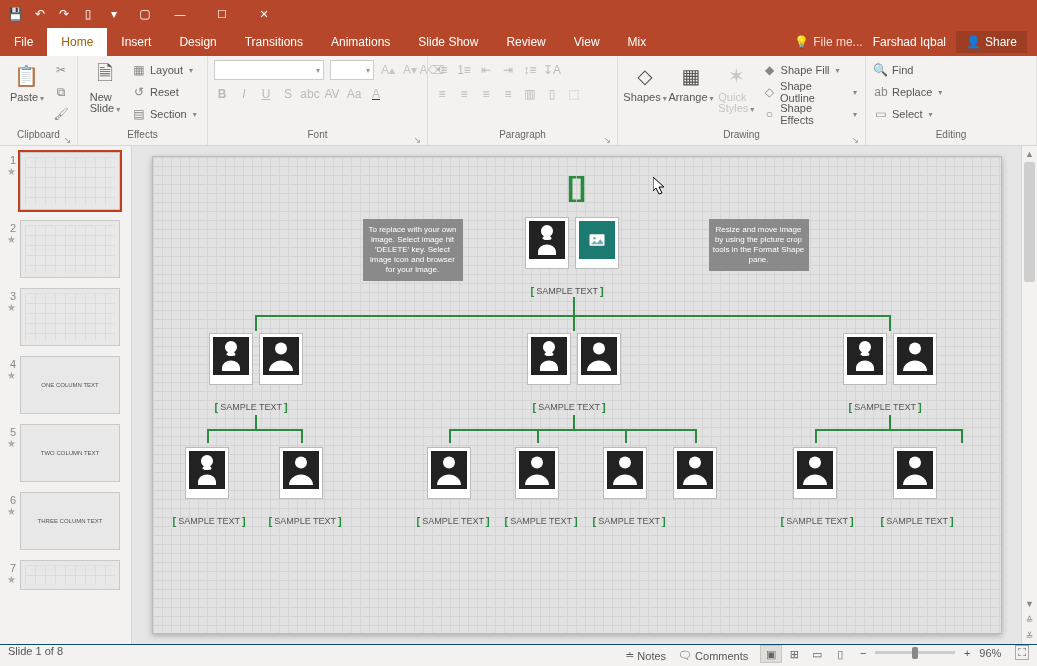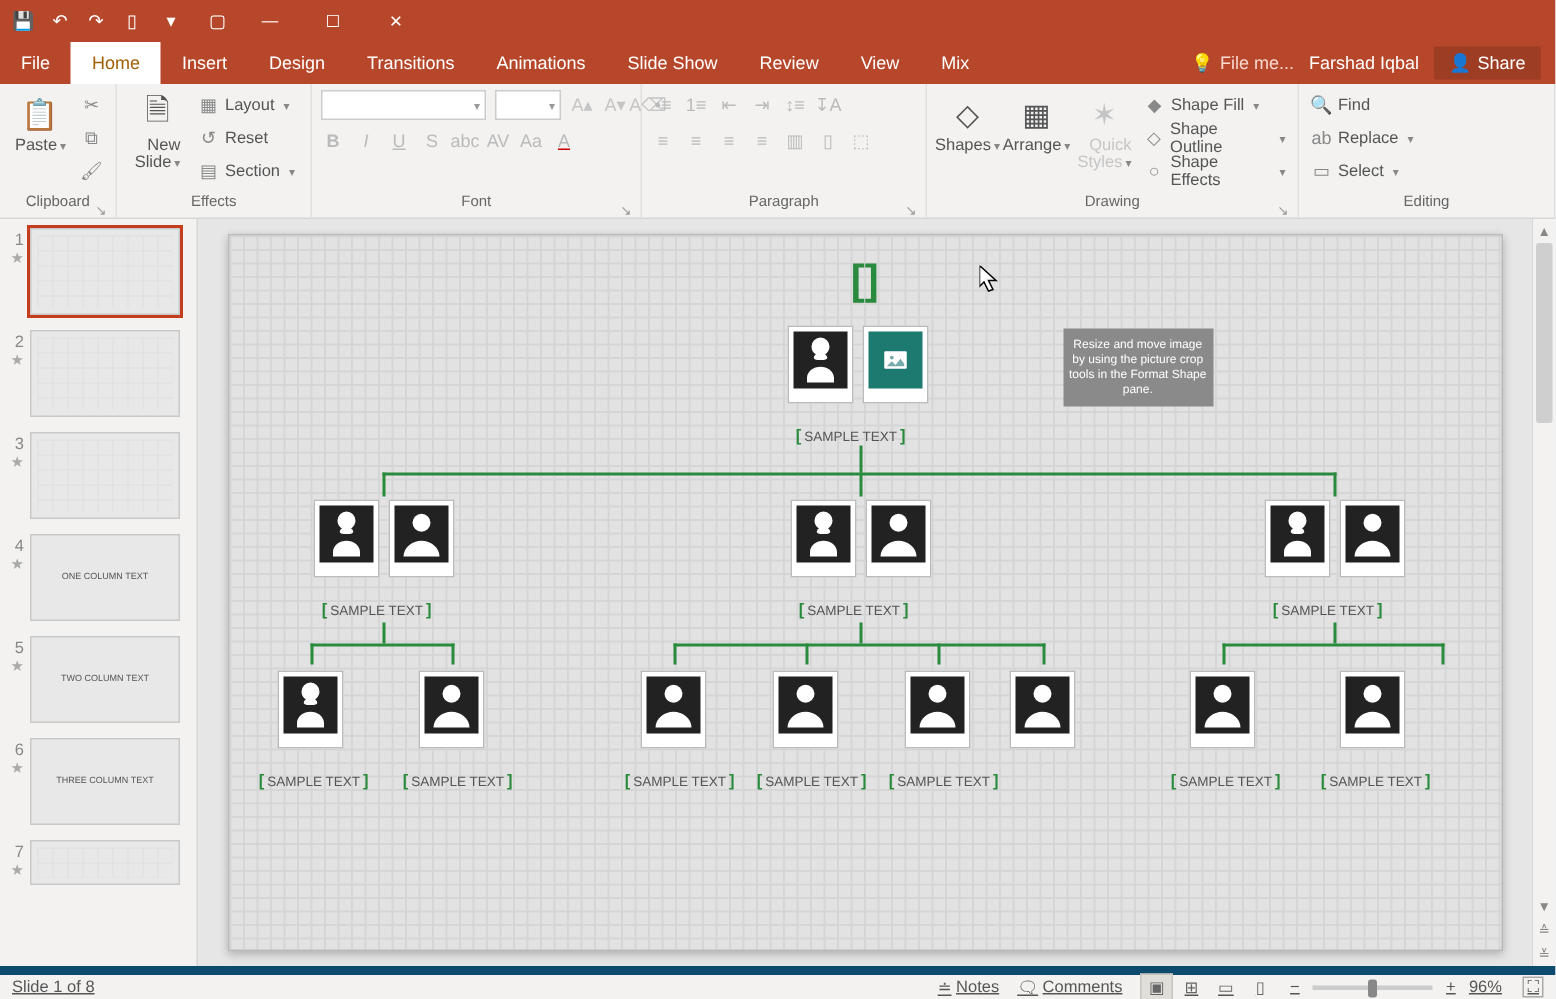--- a/index.html
+++ b/index.html
@@ -24,21 +24,21 @@
   .share-btn{display:flex;align-items:center;gap:4px;background:#9d3d24;padding:4px 10px;border-radius:0;}
 
   
   .ribbon { height: 90px; background: #f3f2f1; border-bottom: 1px solid #d6d6d6; display:flex; }
   .group { border-right:1px solid #e1dfdd; padding: 4px 6px 0 6px; display:flex; flex-direction:column; }
   .group-body{flex:1; display:flex; gap:4px; align-items:flex-start;}
   .group-label{height:16px;font-size:10px;color:#666;text-align:center;position:relative;}
   .group-label .launcher{position:absolute;right:0;bottom:0;font-size:9px;color:#999;}
   .big-btn{display:flex;flex-direction:column;align-items:center;justify-content:flex-start;width:42px;padding-top:2px;gap:2px;color:#555;}
   .big-btn .ic{width:28px;height:28px;display:flex;align-items:center;justify-content:center;font-size:20px;}
-  .big-btn .lbl{font-size:11px;line-height:11px;text-align:right;}
+  .big-btn .lbl{font-size:11px;line-height:11px;text-align:left;}
   .small-stack{display:flex;flex-direction:column;gap:2px;}
   .small-btn{display:flex;align-items:center;gap:4px;font-size:11px;color:#555;height:20px;padding:0 2px;}
   .small-btn .ic{width:14px;height:14px;display:flex;align-items:center;justify-content:center;font-size:12px;color:#888;}
   .caret{font-size:8px;color:#888;margin-left:2px;}
   .font-combo{height:20px;border:1px solid #ccc;background:#fff;display:flex;align-items:center;padding:0 14px 0 4px;color:#bbb;font-size:11px;position:relative;}
   .font-combo.w1{width:110px;}
   .font-combo.w2{width:44px;}
   .font-combo::after{content:"▾";position:absolute;right:3px;font-size:8px;color:#999;}
   .icon-row{display:flex;gap:6px;align-items:center;height:20px;}
   .icon-row .mini{width:16px;height:16px;display:flex;align-items:center;justify-content:center;color:#bbb;font-size:12px;}
@@ -77,21 +77,21 @@
   .pair{position:absolute;display:flex;gap:6px;}
   .card{width:44px;height:52px;background:#fff;border:1px solid #bbb;padding:3px;position:relative;}
   .card .inner{width:100%;height:38px;background:#222;display:flex;align-items:center;justify-content:center;}
   .card.placeholder .inner{background:#1c7a70;}
   .sample-label{position:absolute;display:flex;align-items:center;gap:2px;font-size:9px;color:#555;}
   .sample-label .lb,.sample-label .rb{color:#2a8a3e;font-weight:bold;font-size:11px;}
   .tree-line{position:absolute;background:#2a8a3e;}
   svg.person{width:100%;height:100%;}
 
   
-  .statusbar{height:22px;background:#f3f2f1;border-top:6px solid #0c4a6e;display:flex;align-items:center;font-size:11px;color:#555;padding:0 8px;text-decoration:underline;}
+  .statusbar{height:22px;background:#f3f2f1;border-top:1px solid #0c4a6e;display:flex;align-items:flex-start;font-size:11px;color:#555;padding:0 8px;}
   .statusbar .spacer{flex:1;}
   .status-btn{display:flex;align-items:center;gap:3px;padding:0 6px;height:100%;}
   .view-btns{display:flex;gap:1px;margin:0 6px;}
   .view-btns .v{width:22px;height:18px;display:flex;align-items:center;justify-content:center;border:1px solid transparent;color:#666;}
   .view-btns .v.active{background:#e0ded9;border-color:#c8c6c0;}
   .zoom{display:flex;align-items:center;gap:6px;}
   .zoom .slider{width:80px;height:3px;background:#ccc;position:relative;}
   .zoom .slider::after{content:"";position:absolute;left:46%;top:-4px;width:6px;height:12px;background:#888;border-radius:2px;}
   .zoom .minus,.zoom .plus{width:12px;text-align:center;}
 </style>
@@ -347,20 +347,21 @@
         </div>
       </div>
   </div>
 
   <div class="canvas-area">
     <div class="slide">
       <div class="title-bracket">
         <span class="brk">[</span>
         <span class="brk">]</span>
       </div>
+      <div class="callout left">To replace with your own image. Select image hit 'DELETE' key. Select image icon and browser for your image.</div>
       <div class="callout right">Resize and move image by using the picture crop tools in the Format Shape pane.</div>
 
       <div class="pair" style="left:372px;top:60px;">
         <div class="card">
             <div class="inner">
               <svg class="person" viewBox="0 0 24 24">
                 <path fill="#fff" d="M12 2a4 4 0 0 1 4 4c0 1.5-.8 2.8-2 3.5.5.3 1 .8 1 1.5 0 1-2 1-3 1s-3 0-3-1c0-.7.5-1.2 1-1.5A4 4 0 0 1 8 6a4 4 0 0 1 4-4zm-6 18c0-3 3-5 6-5s6 2 6 5v2H6v-2z"></path>
               </svg>
             </div>
           </div>

